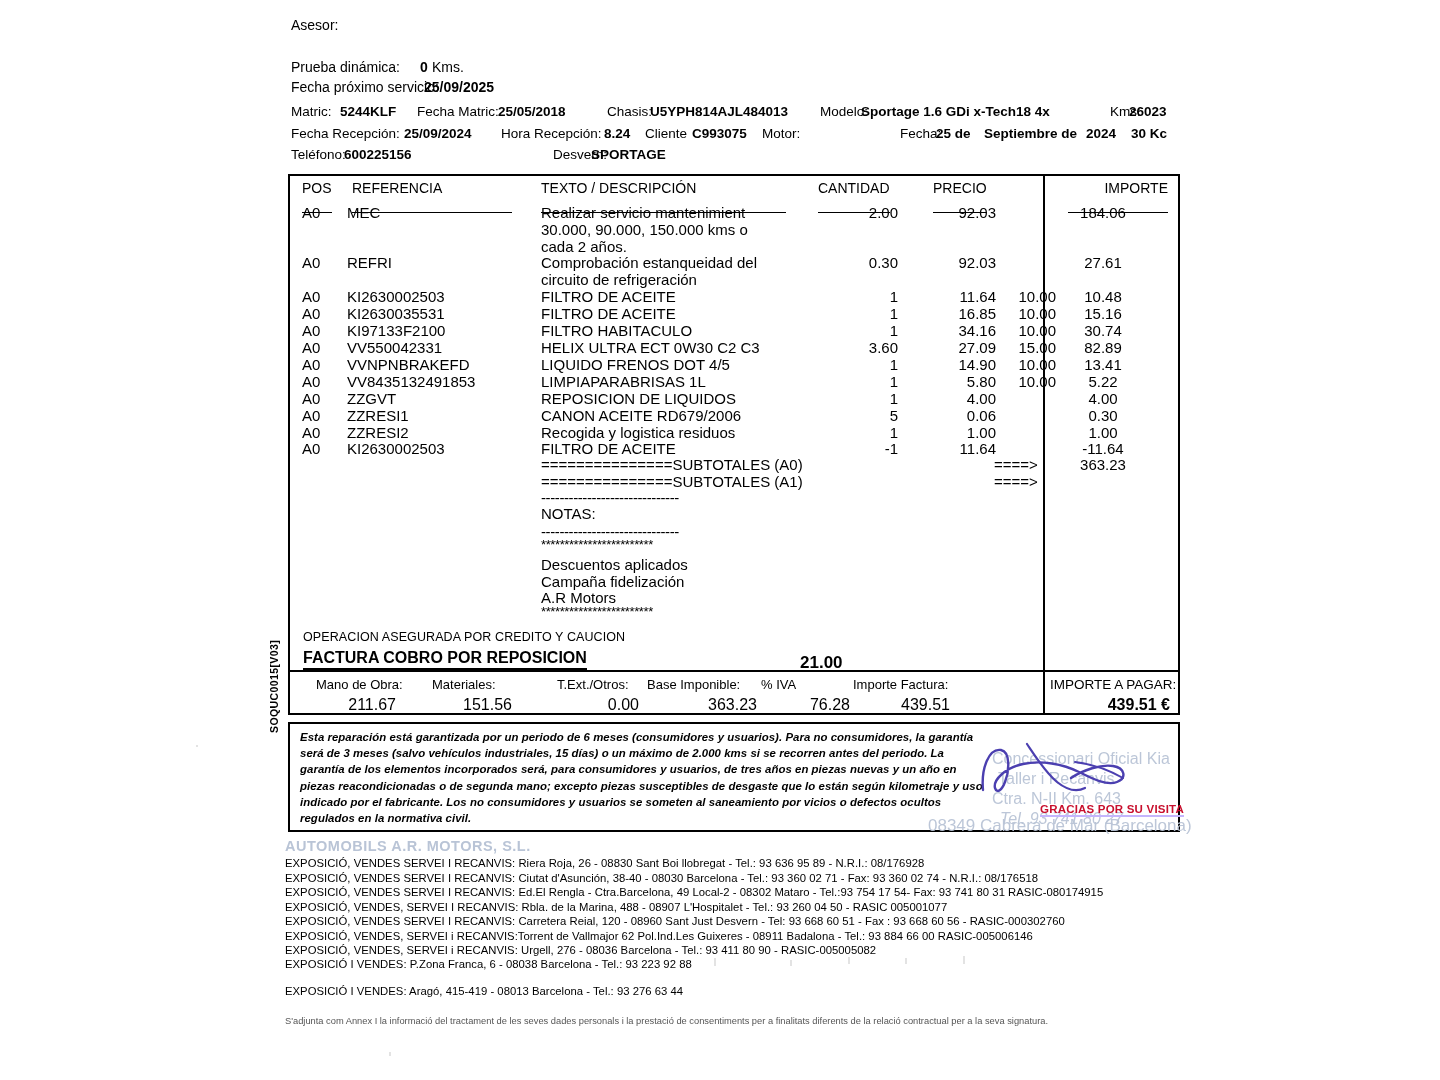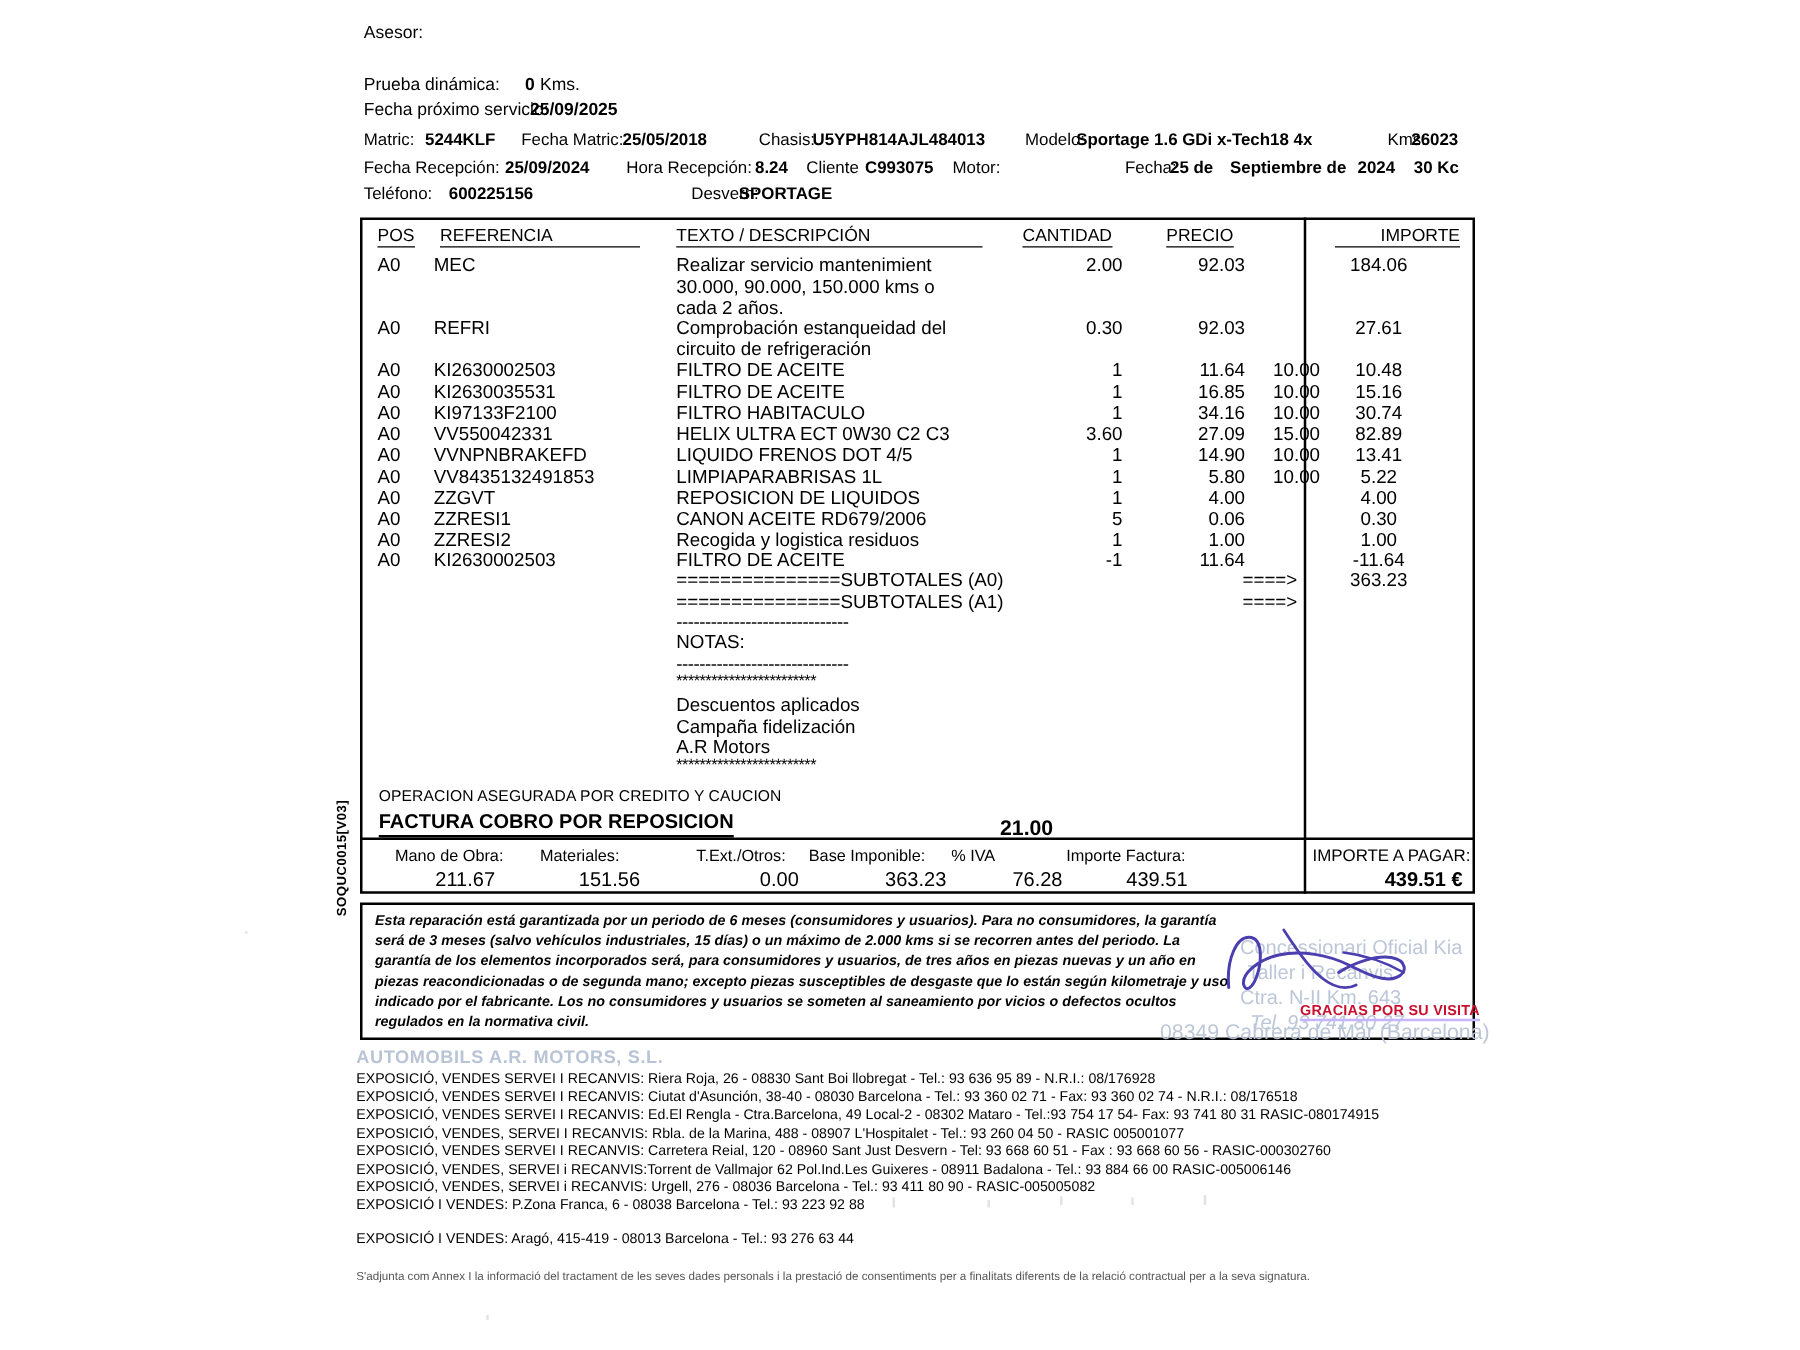--- a/index.html
+++ b/index.html
@@ -48,21 +48,21 @@
   }
   .hdiv-totals {
     position:absolute;
     left:288px; top:670px;
     width:892px; height:2px;
     background:#000;
   }
 
   
   .colhead { position:absolute; font-size:14px; white-space:nowrap; }
-  .ul { border-bottom:1.4px solid #000; padding-bottom:1px; }
+  .ul { border-bottom:1.4px solid #000; padding-bottom:16px; }
 
   
   .item { position:absolute; font-size:15px; white-space:nowrap; }
   .c-pos   { left:302px; }
   .c-ref   { left:347px; }
   .c-desc  { left:541px; }
   .c-qty   { width:80px; text-align:right; left:818px; }
   .c-price { width:70px; text-align:right; left:926px; }
   .c-disc  { width:56px; text-align:right; left:1000px; }
   .c-amt   { width:110px; text-align:center; left:1048px; }
@@ -183,21 +183,21 @@
   <div class="abs lbl row4" style="left:645px">Cliente</div>
   <div class="abs val row4" style="left:692px">C993075</div>
   <div class="abs lbl row4" style="left:762px">Motor:</div>
   <div class="abs lbl row4" style="left:900px">Fecha:</div>
   <div class="abs val row4" style="left:936px">25 de</div>
   <div class="abs val row4" style="left:984px">Septiembre de</div>
   <div class="abs val row4" style="left:1086px">2024</div>
   <div class="abs val row4" style="left:1131px">30 Kc</div>
 
   <div class="abs lbl row5" style="left:291px">Teléfono:</div>
-  <div class="abs val row5" style="left:359px">600225156</div>
+  <div class="abs val row5" style="left:344px">600225156</div>
   <div class="abs lbl row5" style="left:553px">Desvern:</div>
   <div class="abs val row5" style="left:591px">SPORTAGE</div>
 
   <div class="frame"></div>
   <div class="vdiv"></div>
   <div class="hdiv-totals"></div>
 
   <div class="colhead ul" style="left:302px; top:180px;">POS</div>
   <div class="colhead ul" style="left:352px; top:180px; width:160px;">REFERENCIA</div>
   <div class="colhead ul" style="left:541px; top:180px; width:245px;">TEXTO / DESCRIPCIÓN</div>

